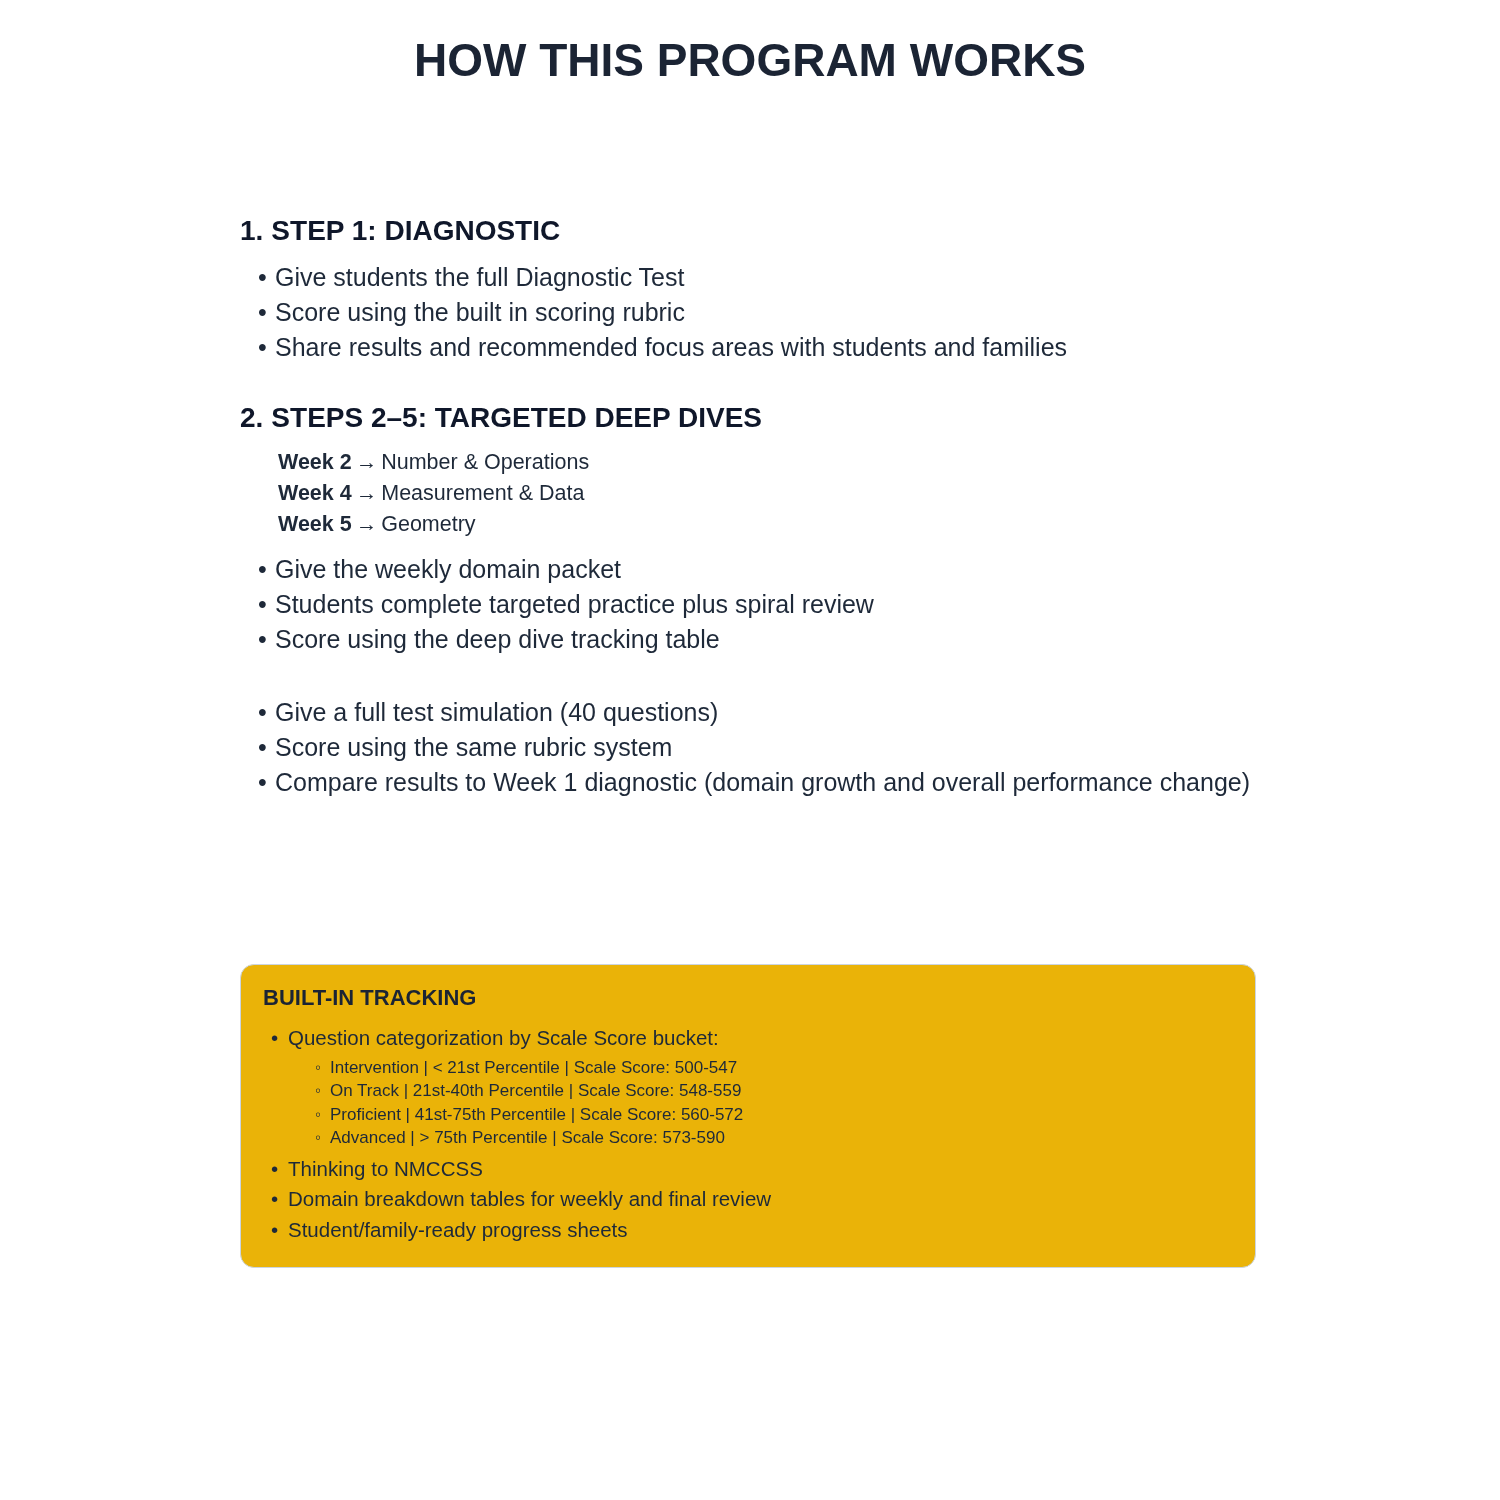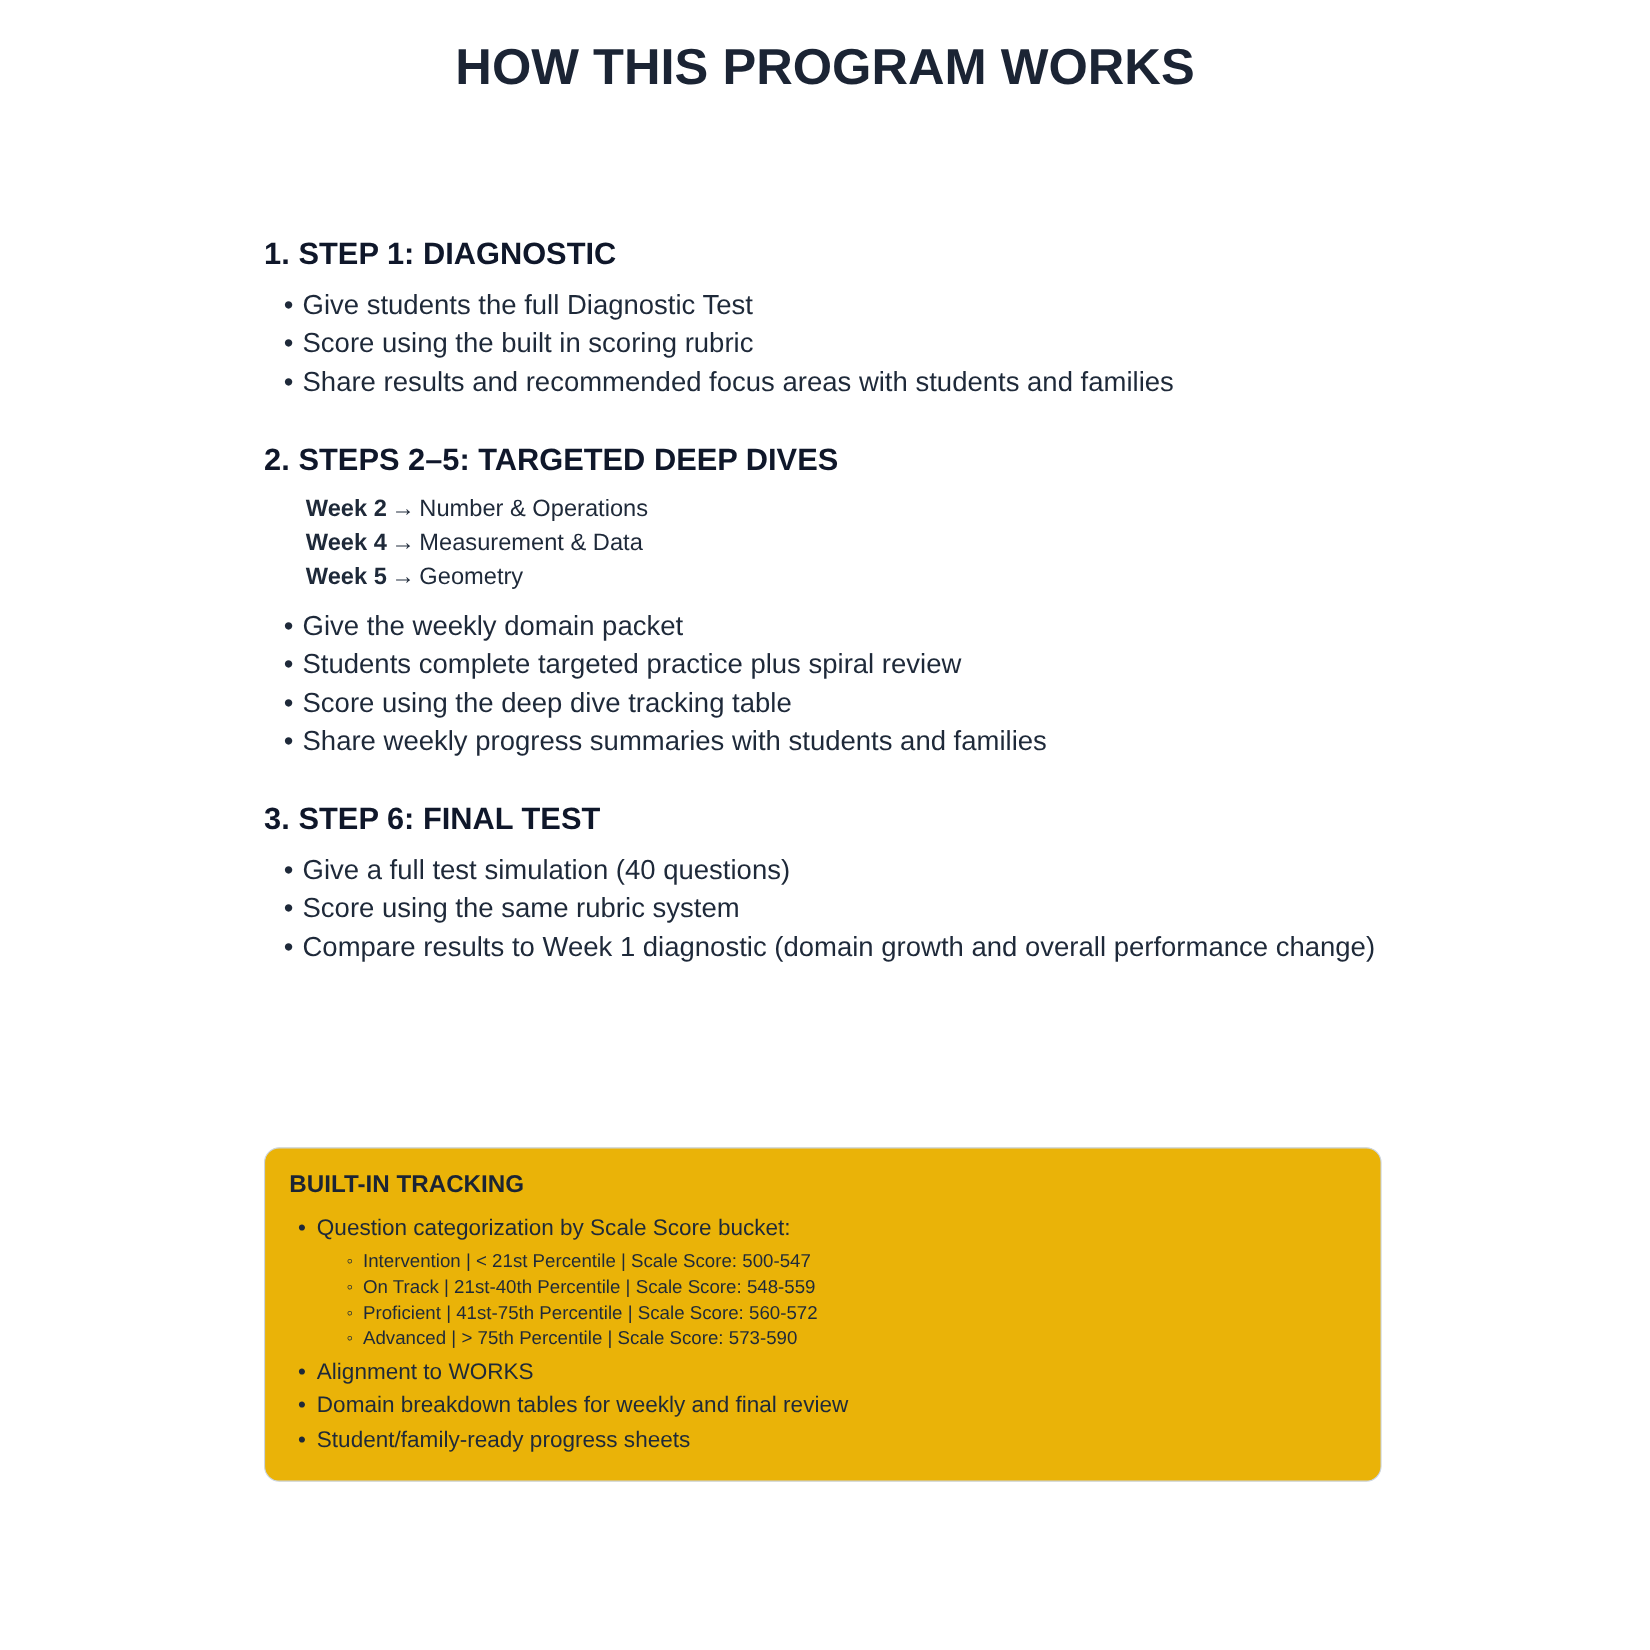--- a/index.html
+++ b/index.html
@@ -152,28 +152,24 @@
           <span class="wk">Week 4</span><span class="arrow">→</span><span>Measurement &amp; Data</span>
         </div>
         <div class="week-line">
           <span class="wk">Week 5</span><span class="arrow">→</span><span>Geometry</span>
         </div>
       </div>
       <ul class="bullets">
         <li>Give the weekly domain packet</li>
         <li>Students complete targeted practice plus spiral review</li>
         <li>Score using the deep dive tracking table</li>
-        <li>Share weekly progress summaries with students and families</li>
       </ul>
     </section>
 
     <section class="section">
-      <h2 class="sec-h">
-        <span class="sec-num">3.</span><span>STEP 6: FINAL TEST</span>
-      </h2>
       <ul class="bullets">
         <li>Give a full test simulation (40 questions)</li>
         <li>Score using the same rubric system</li>
         <li>Compare results to Week 1 diagnostic (domain growth and overall performance change)</li>
       </ul>
     </section>
 
   </div>
 
   <div class="tracking-box">
@@ -181,20 +177,20 @@
     <ul class="bullets box-bullets">
       <li>
         <span>Question categorization by Scale Score bucket:</span>
         <ul class="sub-bullets">
           <li>Intervention | &lt; 21st Percentile | Scale Score: 500-547</li>
           <li>On Track | 21st-40th Percentile | Scale Score: 548-559</li>
           <li>Proficient | 41st-75th Percentile | Scale Score: 560-572</li>
           <li>Advanced | &gt; 75th Percentile | Scale Score: 573-590</li>
         </ul>
       </li>
-      <li>Alignment to WORKS</li>
+      <li>Thinking to NMCCSS</li>
       <li>Domain breakdown tables for weekly and final review</li>
       <li>Student/family-ready progress sheets</li>
     </ul>
   </div>
 
 
 </div>
 
 </body></html>

